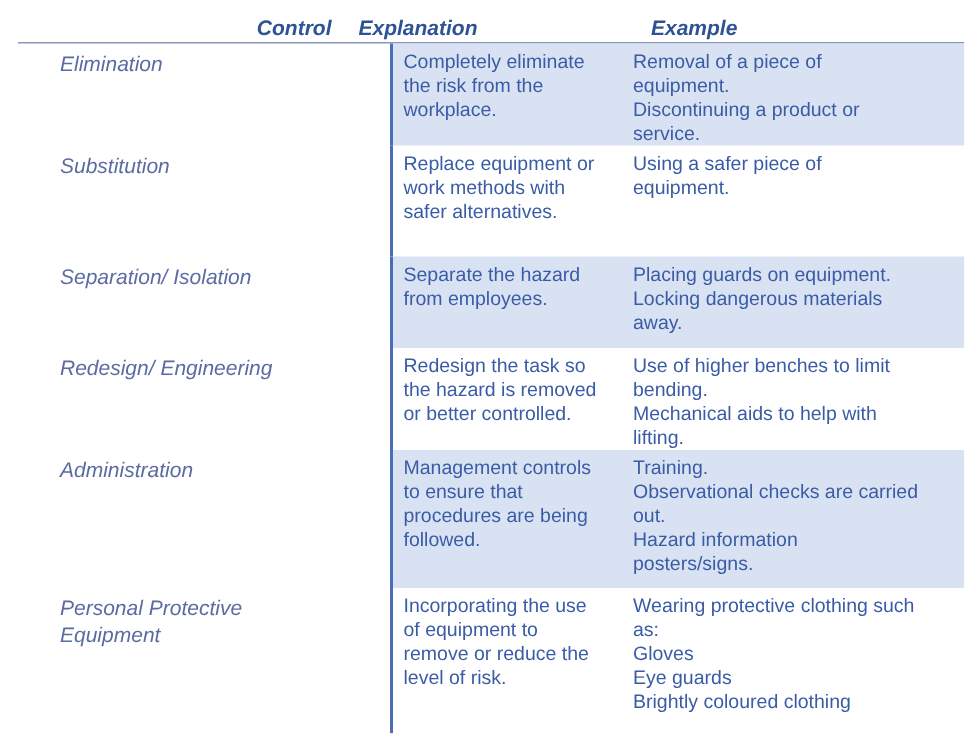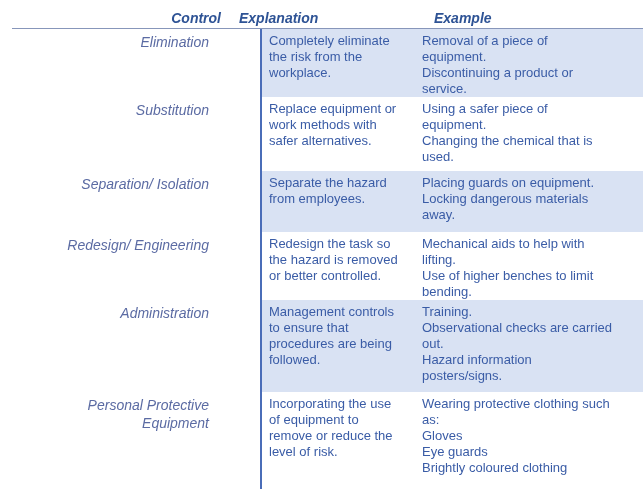--- a/index.html
+++ b/index.html
@@ -49,21 +49,20 @@
   .row:nth-of-type(5){min-height:92px;}
   .row:nth-of-type(6){min-height:97px;}
   .cell{
     box-sizing:border-box;
     font-size:13px;
     line-height:16px;
     color:var(--body-text,#3a5ca6);
     padding-top:4px;
   }
   .cell.control{
-    text-align:right;
     padding-right:10px;
     padding-left:40px;
     font-style:italic;
     font-size:14px;
     line-height:18px;
     color:var(--control-text,#5b6ba3);
     background:transparent;
   }
   .cell.explanation{
     border-left:2px solid var(--divider,#4a6db8);
@@ -98,39 +97,38 @@
           <div class="example-line">Removal of a piece of equipment.</div>
           <div class="example-line">Discontinuing a product or service.</div>
         </div>
   </div>
 
   <div class="row">
     <div class="cell control">Substitution</div>
     <div class="cell explanation">Replace equipment or work methods with safer alternatives.</div>
     <div class="cell example">
           <div class="example-line">Using a safer piece of equipment.</div>
-          <div class="example-line">Changing the chemical that is used.</div>
         </div>
   </div>
 
   <div class="row shaded">
     <div class="cell control">Separation/ Isolation</div>
     <div class="cell explanation">Separate the hazard from employees.</div>
     <div class="cell example">
           <div class="example-line">Placing guards on equipment.</div>
           <div class="example-line">Locking dangerous materials away.</div>
         </div>
   </div>
 
   <div class="row">
     <div class="cell control">Redesign/ Engineering</div>
     <div class="cell explanation">Redesign the task so the hazard is removed or better controlled.</div>
     <div class="cell example">
+          <div class="example-line">Use of higher benches to limit bending.</div>
           <div class="example-line">Mechanical aids to help with lifting.</div>
-          <div class="example-line">Use of higher benches to limit bending.</div>
         </div>
   </div>
 
   <div class="row shaded">
     <div class="cell control">Administration</div>
     <div class="cell explanation">Management controls to ensure that procedures are being followed.</div>
     <div class="cell example">
           <div class="example-line">Training.</div>
           <div class="example-line">Observational checks are carried out.</div>
           <div class="example-line">Hazard information posters/signs.</div>

